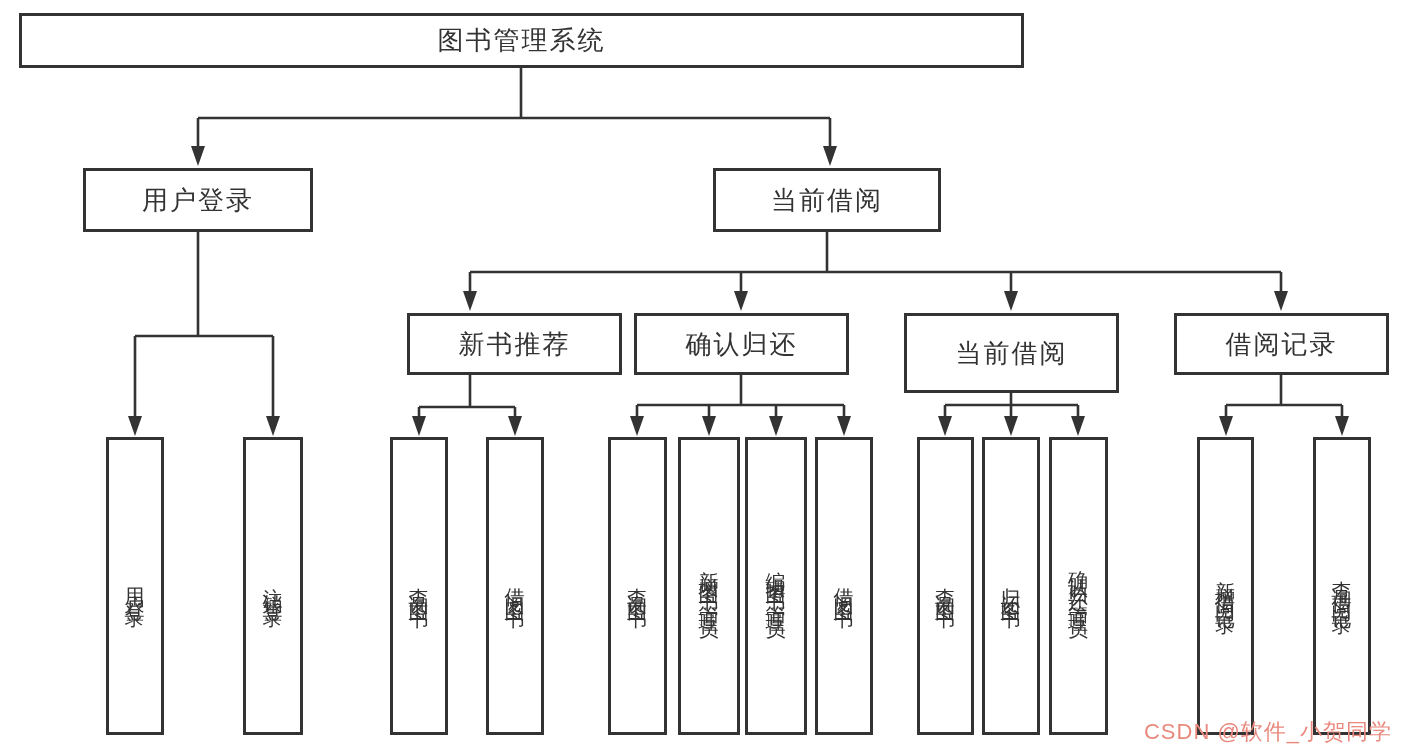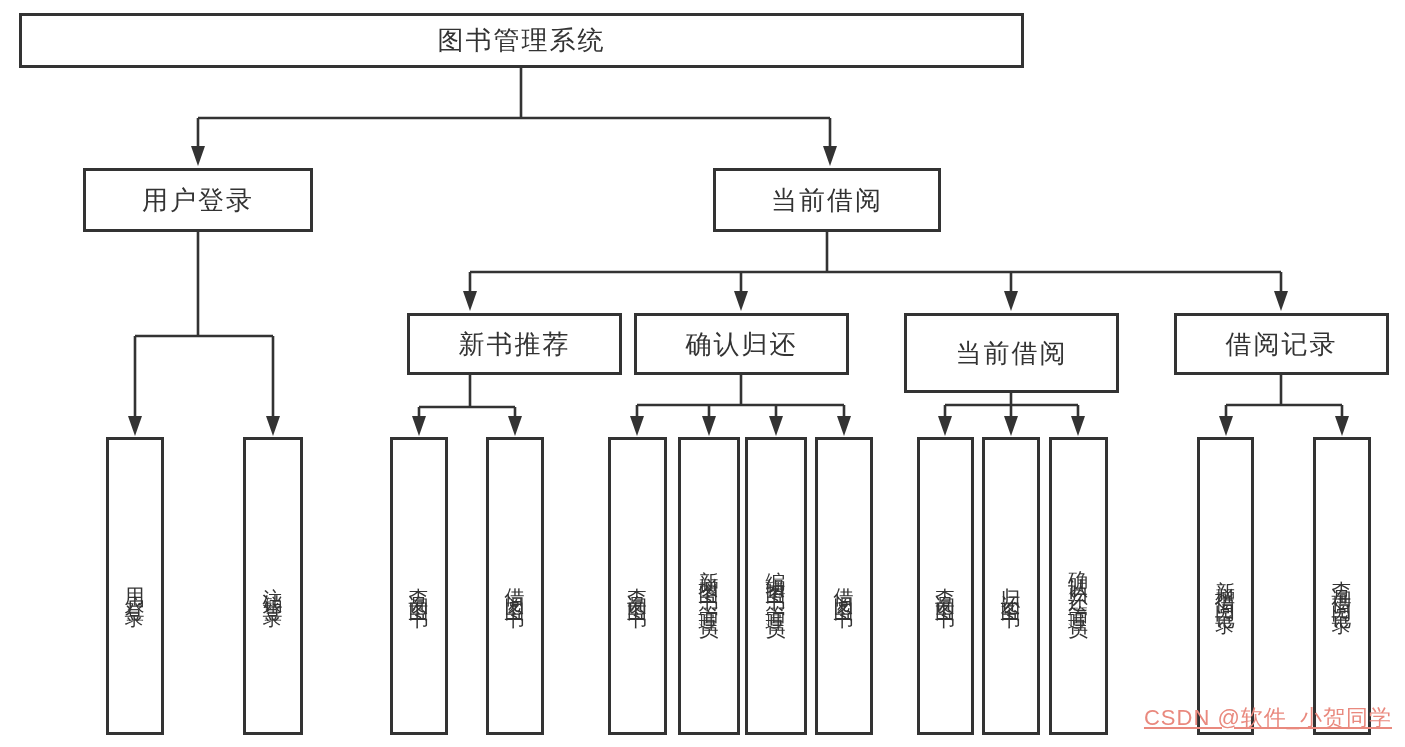--- a/index.html
+++ b/index.html
@@ -27,24 +27,23 @@
   .vbox{
     position:absolute;box-sizing:border-box;background:#fff;
     border:3px solid var(--border-color);
     top:437px;height:298px;
     display:flex;align-items:center;justify-content:center;
     writing-mode:vertical-rl;text-orientation:mixed;
     font-size:20px;letter-spacing:7px;color:var(--text-color);
     z-index:2;line-height:1;
   }
   .watermark{
-    position:absolute;right:13px;bottom:14px;z-index:3;
+    position:absolute;right:13px;bottom:0;z-index:3;
     font-size:22px;color:var(--wm-color);letter-spacing:1px;
     font-family:"Liberation Sans",sans-serif;
-    text-decoration:underline;
   }
 </style>
 </head>
 <body>
 
 <div class="canvas">
 
   <svg class="connectors" width="1405" height="747" viewBox="0 0 1405 747">
 
     <path d="M521 68 V118 M198 118 H830 M198 118 V150 M830 118 V150"></path>

